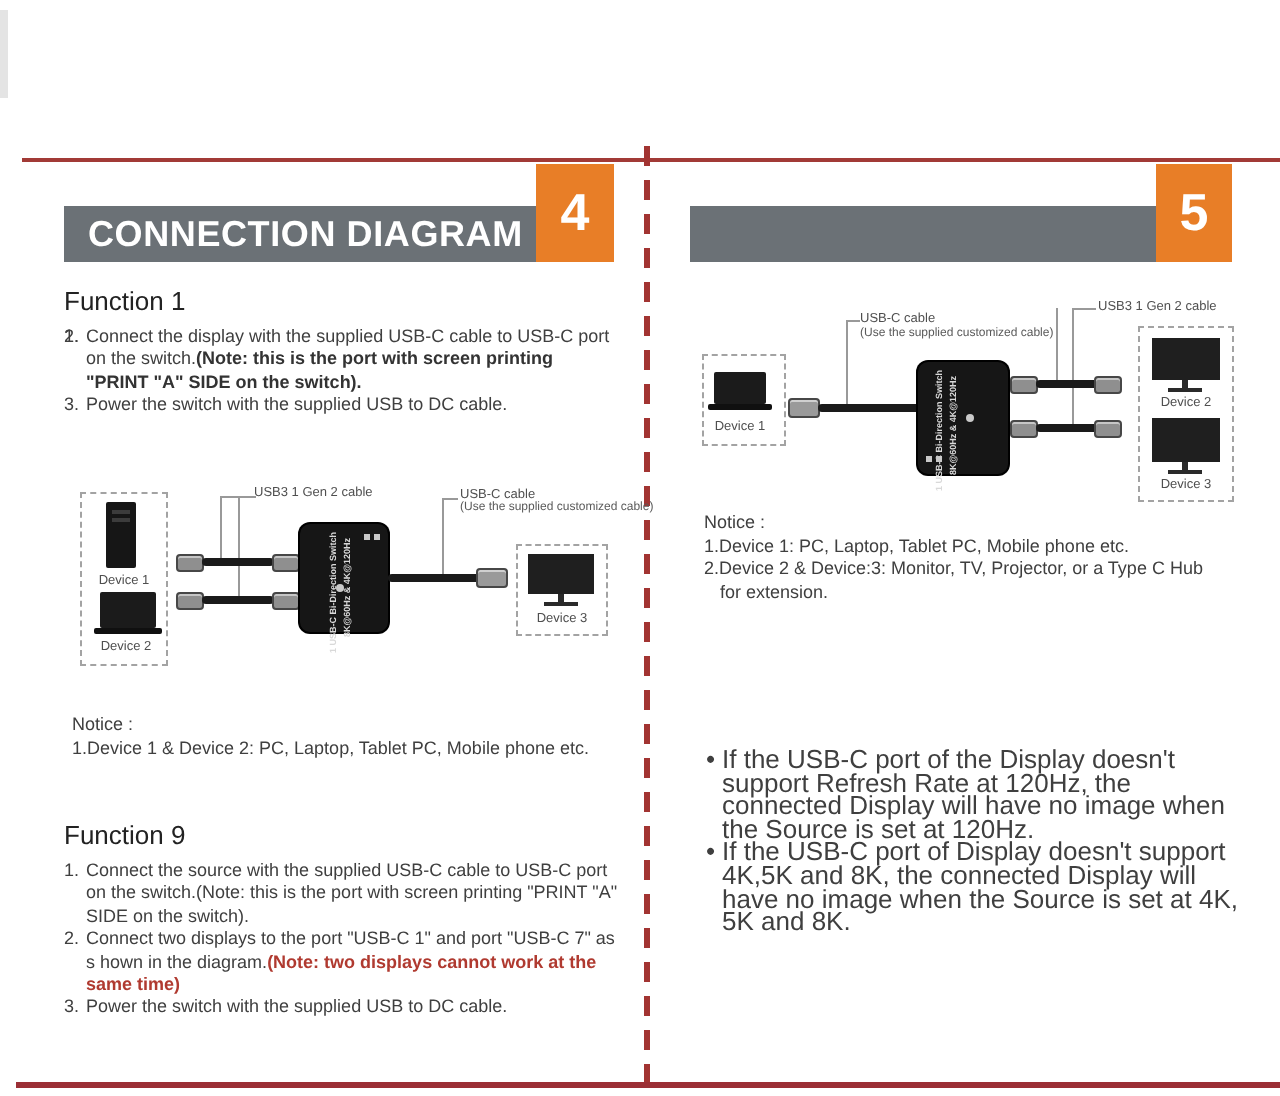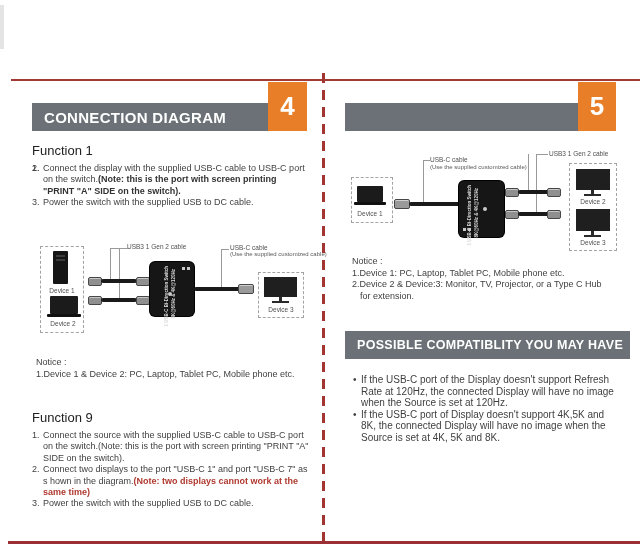--- a/index.html
+++ b/index.html
@@ -7,35 +7,35 @@
           font-family:"Liberation Sans","DejaVu Sans",sans-serif;color:#3f3f3f;}
 
   
   .scan-edge{position:absolute;left:0;top:5px;width:4px;height:44px;background:#e4e4e4;}
   .top-line{position:absolute;left:11px;top:79px;width:629px;height:2px;background:#a23a36;}
   .bottom-line{position:absolute;left:8px;top:541px;width:632px;height:3px;background:#9b2f35;}
   .divider{position:absolute;left:322px;top:73px;width:3px;height:468px;
            background:repeating-linear-gradient(180deg,#a23432 0 10px,transparent 10px 17px);}
 
   
-  .hbar{position:absolute;background:#6b7176;color:#fff;font-weight:bold;font-size:15px;
+  .hbar{position:absolute;background:#6b7176;color:#fff;font-weight:bold;font-size:18px;
         letter-spacing:.3px;display:flex;align-items:center;padding-left:12px;box-sizing:border-box;}
   .pagenum{position:absolute;background:#e87e27;color:#fff;font-weight:bold;font-size:26px;
            display:flex;align-items:center;justify-content:center;z-index:3;}
 
   
   .fn-title{position:absolute;font-size:13px;font-weight:normal;color:#222;}
   .list{position:absolute;font-size:9px;line-height:11.4px;color:#3f3f3f;}
   .li{position:relative;padding-left:11px;}
   .li .num{position:absolute;left:0;top:0;}
   .note-bold{font-weight:bold;color:#333;}
   .note-red{font-weight:bold;color:#b03a30;}
   .notice{position:absolute;font-size:9px;line-height:11.6px;color:#3f3f3f;}
   .hang{padding-left:8px;text-indent:-8px;}
-  .bullets{position:absolute;font-size:10px;line-height:11.6px;color:#3f3f3f;}
+  .bullets{position:absolute;font-size:13px;line-height:11.6px;color:#3f3f3f;}
   .bullet{position:relative;padding-left:8px;margin-bottom:0;}
   .bullet::before{content:"\2022";position:absolute;left:0;top:0;}
 
   
   .dash-box{position:absolute;border:1px dashed #a3a3a3;box-sizing:border-box;}
   .dev-label{position:absolute;font-size:6.5px;color:#4f4f4f;text-align:center;}
   .diag-label{position:absolute;font-size:6.5px;color:#4f4f4f;white-space:nowrap;}
   .diag-sub{position:absolute;font-size:6px;color:#5a5a5a;white-space:nowrap;}
   .cable-bar{position:absolute;height:4px;background:#1a1a1a;border-radius:2px;}
   .conn{position:absolute;width:14px;height:9px;background:#8f8f8f;border:1px solid #474747;
@@ -189,21 +189,18 @@
   <div class="mon-stem" style="left:591px;top:231px;width:3px;height:4px;"></div>
   <div class="mon-base" style="left:584px;top:235px;width:17px;height:2px;"></div>
   <div class="dev-label" style="left:572px;top:239px;width:42px;">Device 3</div>
 
   <div class="notice" style="left:352px;top:256px;width:256px;">
     <div>Notice :</div>
     <div class="hang">1.Device 1: PC, Laptop, Tablet PC, Mobile phone etc.</div>
     <div class="hang">2.Device 2 &amp; Device:3: Monitor, TV, Projector, or a Type C Hub for extension.</div>
   </div>
 
-  <div class="hbar" style="left:345px;top:331px;width:285px;height:28px;font-size:12.5px;">
-    <span>POSSIBLE COMPATIBLITY YOU MAY HAVE</span>
-  </div>
   <div class="bullets" style="left:353px;top:374px;width:266px;">
     <div class="bullet">If the USB-C port of the Display doesn't support Refresh Rate at 120Hz, the connected Display will have no image when the Source is set at 120Hz.</div>
     <div class="bullet">If the USB-C port of Display doesn't support 4K,5K and 8K, the connected Display will have no image when the Source is set at 4K, 5K and 8K.</div>
   </div>
 
 </div>
 
 </body></html>

